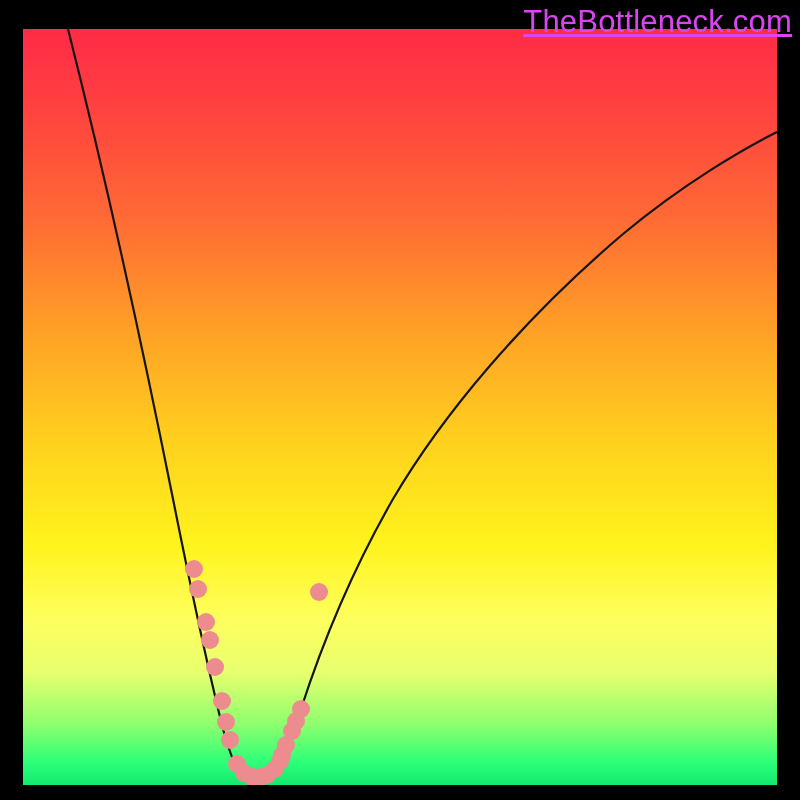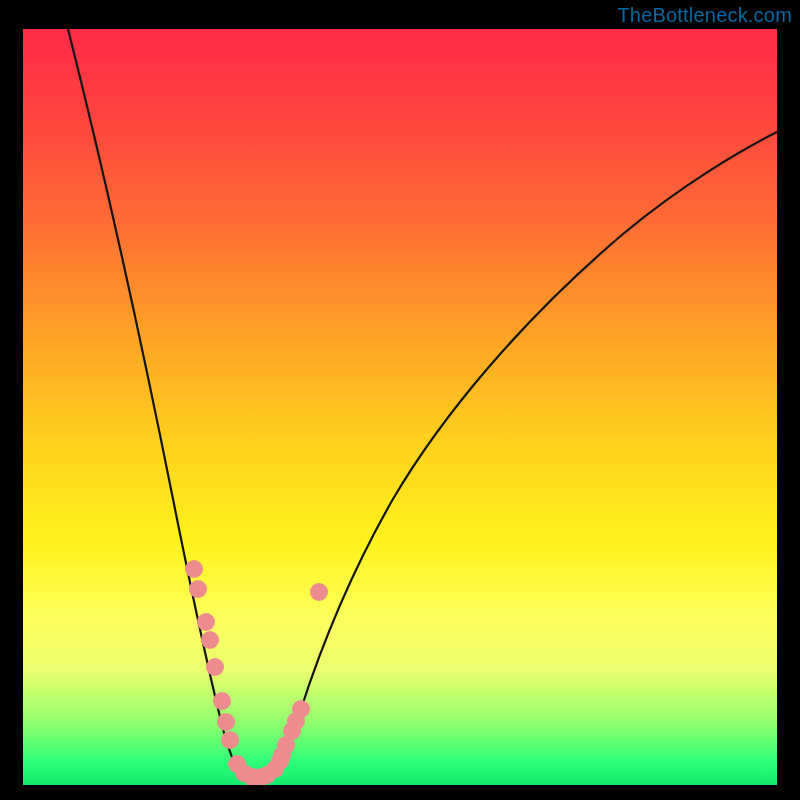--- a/index.html
+++ b/index.html
@@ -29,25 +29,26 @@
       #8eff6e 92%,
       #2dff78 97%,
       #13e96d 100%);
     
     box-shadow: inset 0 0 0 0 #000;
   }
   .watermark {
     position: absolute;
     top: 4px;
     right: 8px;
-    color: #0369a1;
-    font-size: 20px;
+    color: #d946ef;
+    font-size: 31px;
     font-weight: 500;
     letter-spacing: 0.2px;
     font-family: Arial, Helvetica, sans-serif;
+    text-decoration: underline;
   }
   svg.overlay {
     position: absolute;
     left: 23px;
     top: 29px;
     width: 754px;
     height: 756px;
     display: block;
   }
 </style>

